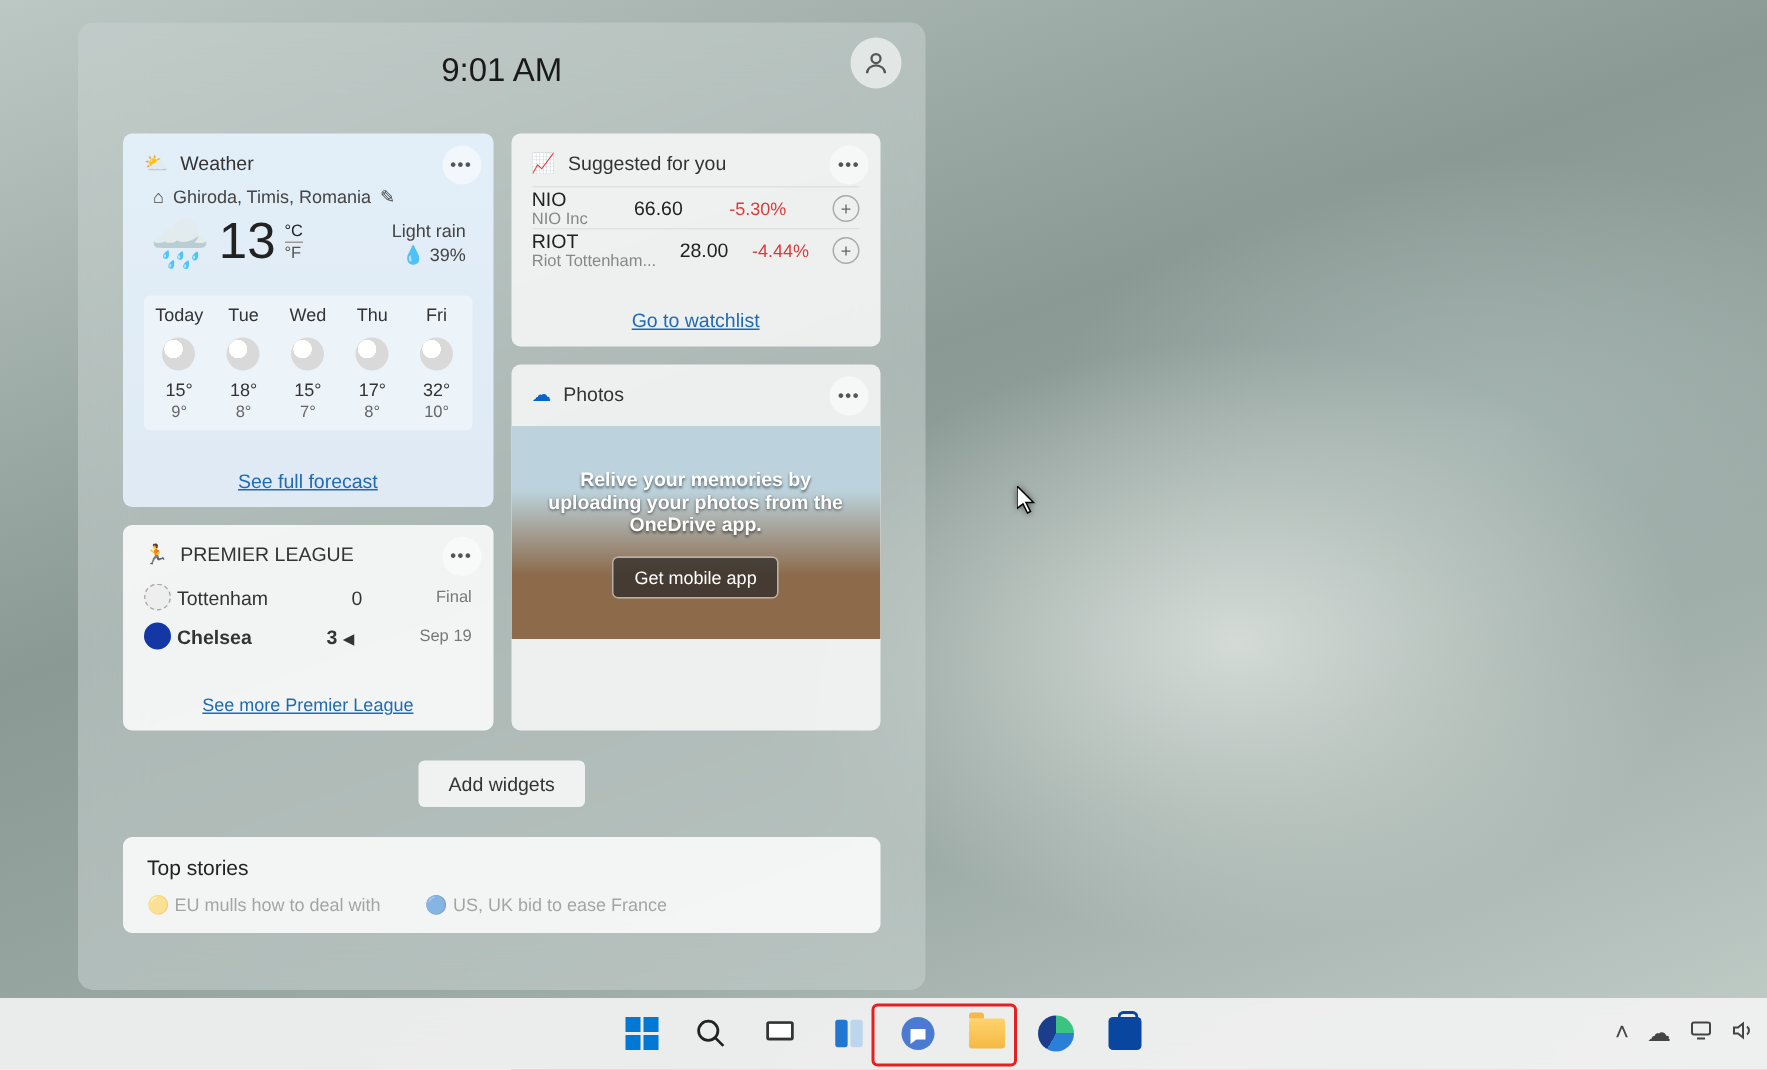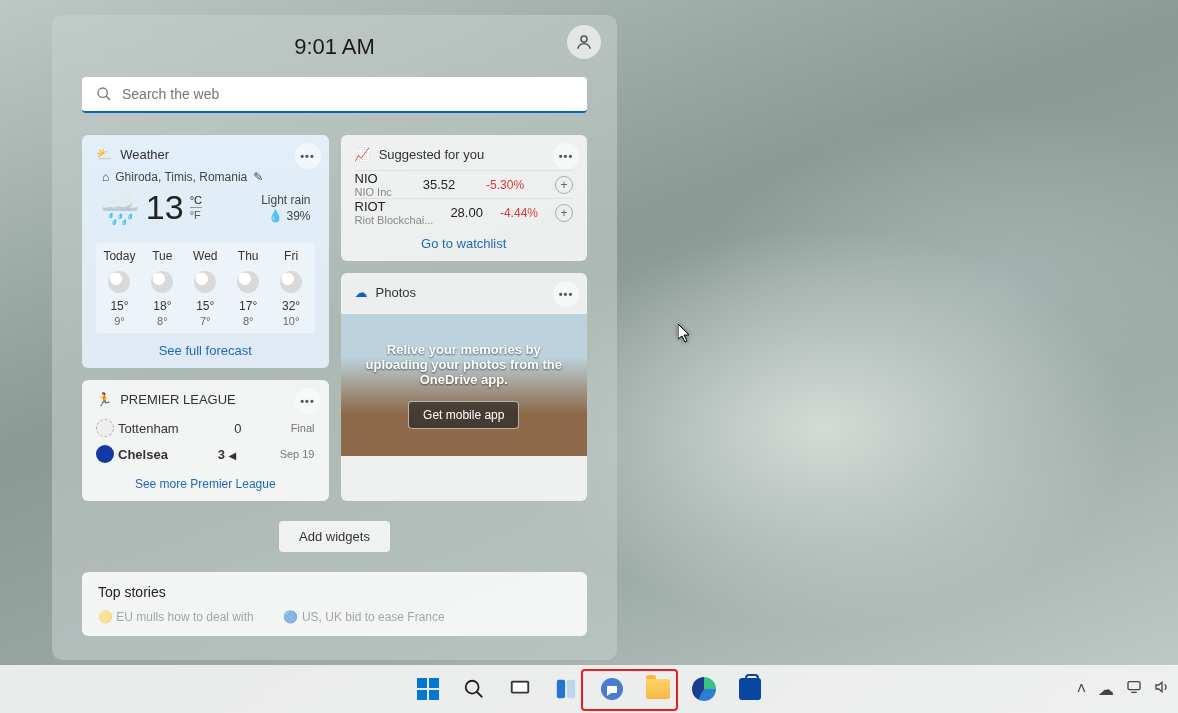--- a/index.html
+++ b/index.html
@@ -32,21 +32,21 @@
 .big-temp { font-size:34px; font-weight:300; color:#222; }
 .unit-stack { display:flex; flex-direction:column; font-size:11px; color:#555; line-height:14px; }
 .unit-stack .sel{color:#222; border-bottom:1px solid #999;}
 .cond-col { text-align:right; font-size:12px; color:#444; line-height:16px; }
 .forecast-row { display:flex; justify-content:space-between; margin-top:10px; background:rgba(255,255,255,.4); border-radius:4px; padding:6px 2px; }
 .fday { flex:1; text-align:center; font-size:11px; color:#333; }
 .fday .dname{font-size:12px; margin-bottom:8px;}
 .fday .ficon{width:22px; height:22px; margin:0 auto 6px; border-radius:50%; background:radial-gradient(circle at 35% 35%,#fff 0 30%,#d9d9d9 31% 100%);}  
 .fday .hi{font-size:12px;}
 .fday .lo{font-size:11px; color:#666; margin-top:2px;}
-.card-link { text-align:center; font-size:13px; color:#1f6ab5; margin-top:10px; cursor:pointer; }
+.card-link { text-align:center; font-size:13px; color:#1f6ab5; margin-top:26px; cursor:pointer;text-decoration:underline; }
 
 
 .stock-row { display:flex; align-items:center; justify-content:space-between; padding:0 0; font-size:13px; border-top:1px solid rgba(0,0,0,.06); }
 .stock-row:first-of-type{border-top:none;}
 .stk-name .sym{color:#222;} .stk-name .sub{font-size:11px;color:#888;}
 .stk-price{color:#222;}
 .stk-chg{font-size:12px;}
 .neg{color:#d83b3b;}
 .plus-circ{width:18px;height:18px;border-radius:50%;border:1px solid #aaa;display:flex;align-items:center;justify-content:center;font-size:12px;color:#666;cursor:pointer;}
 
@@ -102,27 +102,20 @@
   <div class="panel-top">
     <div class="panel-time">9:01 AM</div>
     <div class="profile-btn">
       <svg width="18" height="18" viewBox="0 0 24 24" fill="none" stroke="#555" stroke-width="2">
           <circle cx="12" cy="8" r="4"></circle>
           <path d="M4 21c0-4 4-7 8-7s8 3 8 7"></path>
         </svg>
     </div>
   </div>
 
-  <div class="search-box">
-    <svg width="16" height="16" viewBox="0 0 24 24" fill="none" stroke="#777" stroke-width="2">
-        <circle cx="10" cy="10" r="7"></circle>
-        <line x1="15" y1="15" x2="21" y2="21"></line>
-      </svg>
-    <input placeholder="Search the web" style="">
-  </div>
 
   <div class="cards-grid">
 
     <div class="card weather-card">
       <div class="card-head">
         <span>⛅</span>
         <span>Weather</span>
       </div>
       <div class="more-btn">•••</div>
       <div class="loc-row">
@@ -183,28 +176,28 @@
       <div class="card-head">
         <span style="color:#1f6ab5">📈</span>
         <span>Suggested for you</span>
       </div>
       <div class="more-btn">•••</div>
       <div class="stock-row">
         <div class="stk-name">
             <div class="sym">NIO</div>
             <div class="sub">NIO Inc</div>
           </div>
-        <div class="stk-price">35.52</div>
+        <div class="stk-price">66.60</div>
         <div class="stk-chg neg">-5.30%</div>
         <div class="plus-circ">+</div>
       </div>
       <div class="stock-row">
         <div class="stk-name">
             <div class="sym">RIOT</div>
-            <div class="sub">Riot Blockchai...</div>
+            <div class="sub">Riot Tottenham...</div>
           </div>
         <div class="stk-price">28.00</div>
         <div class="stk-chg neg">-4.44%</div>
         <div class="plus-circ">+</div>
       </div>
       <div class="card-link">Go to watchlist</div>
     </div>
 
     <div class="card photos-card" style="grid-row:span 2">
       <div class="card-head">

